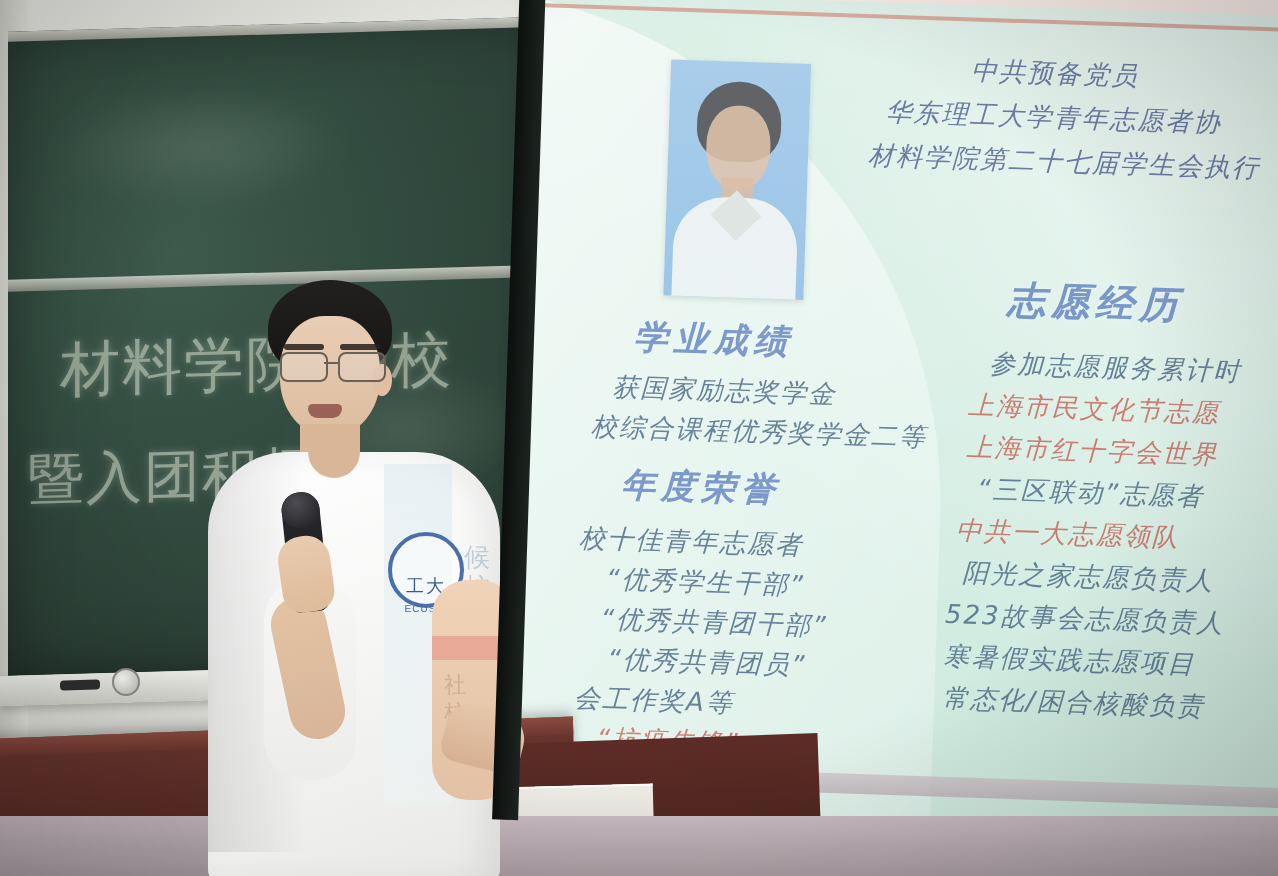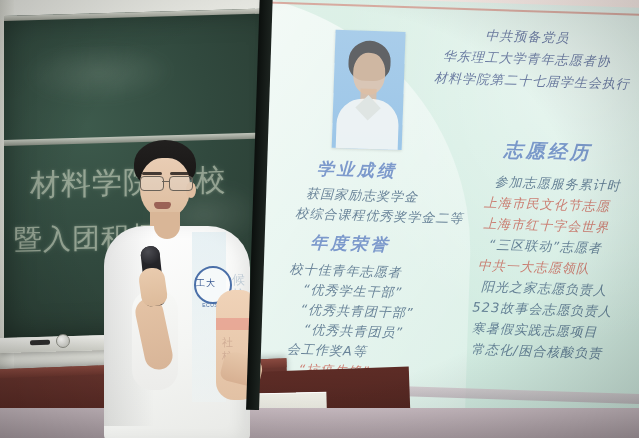--- a/index.html
+++ b/index.html
@@ -234,21 +234,21 @@
   .sp-sleeve-stripe{
     position:absolute;left:96px;top:92px;width:34px;height:170px;
     background:linear-gradient(180deg,rgba(215,232,238,.55),rgba(235,244,246,.35));
   }
   .tee-logo{
     position:absolute;left:98px;top:126px;width:34px;height:34px;
     border:2px solid #4a6fa8;border-radius:50%;
     background:rgba(255,255,255,.55);
   }
   .tee-logo-text{
-    position:absolute;left:0;top:9px;width:100%;
+    position:absolute;left:0;top:19px;width:100%;text-align:center;
     font-size:9px;color:#3a5a92;font-family:"DejaVu Sans",sans-serif;
     letter-spacing:1px;
   }
   .tee-logo-sub{
     position:absolute;left:96px;top:162px;width:40px;text-align:center;
     font-size:5px;color:#46699e;letter-spacing:.5px;
   }
   .tee-side-text{
     position:absolute;left:136px;top:132px;
     font-size:13px;color:#9fb3c4;opacity:.6;line-height:15px;

